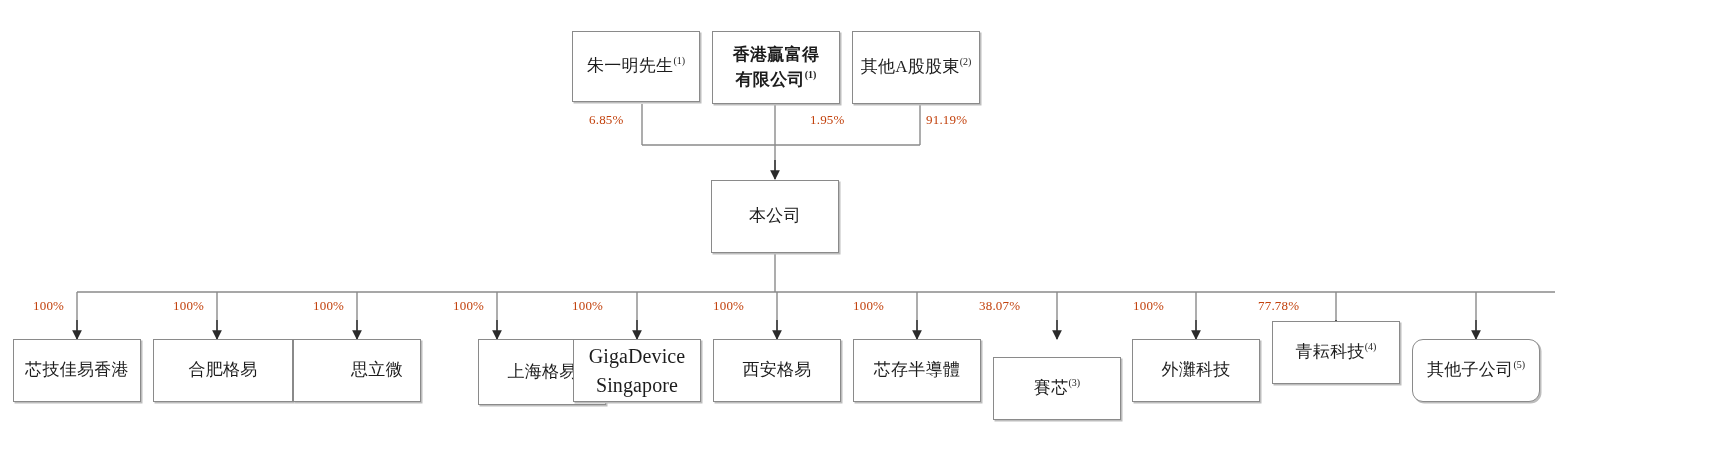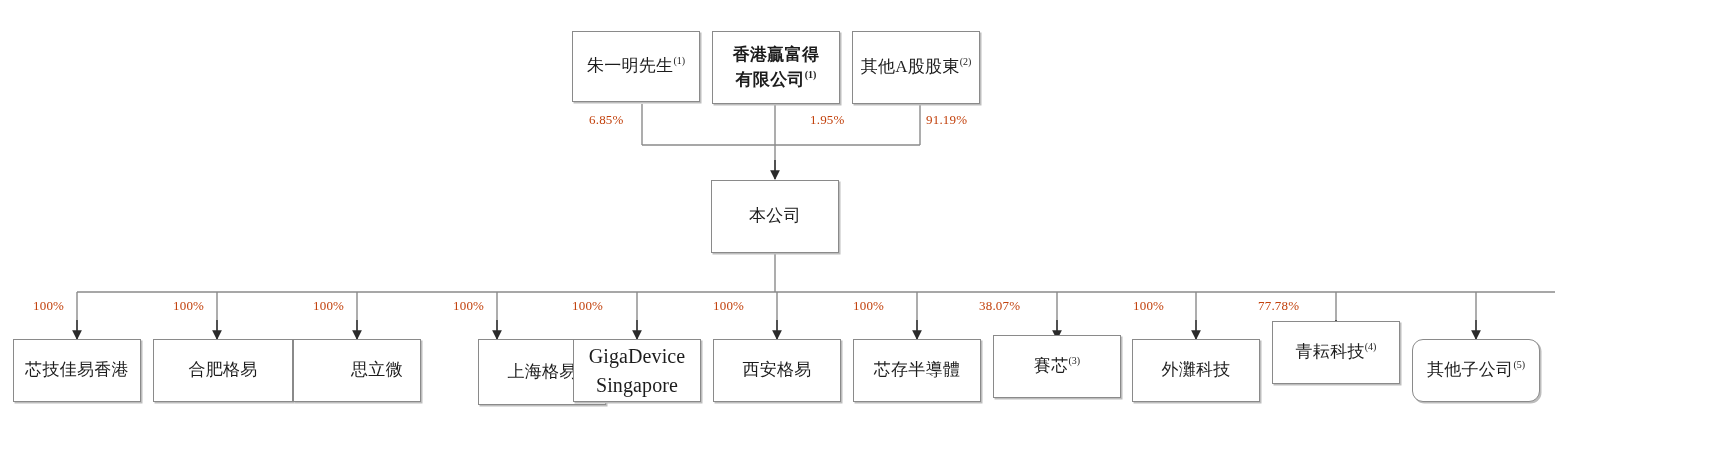--- a/index.html
+++ b/index.html
@@ -175,21 +175,21 @@
       <span>西安格易</span><span class="sup"></span>
     </div>
   </div>
 
   <div class="node-box" style="left:853px; top:339px; width:128px; height:63px;align-items:center;">
     <div class="node-label">
       <span>芯存半導體</span><span class="sup"></span>
     </div>
   </div>
 
-  <div class="node-box" style="left:993px; top:335px; width:128px; height:63px;">
+  <div class="node-box" style="left:993px; top:357px; width:128px; height:63px;">
     <div class="node-label">
       <span>賽芯</span><span class="sup">(3)</span>
     </div>
   </div>
 
   <div class="node-box" style="left:1132px; top:339px; width:128px; height:63px;">
     <div class="node-label">
       <span>外灘科技</span><span class="sup"></span>
     </div>
   </div>

